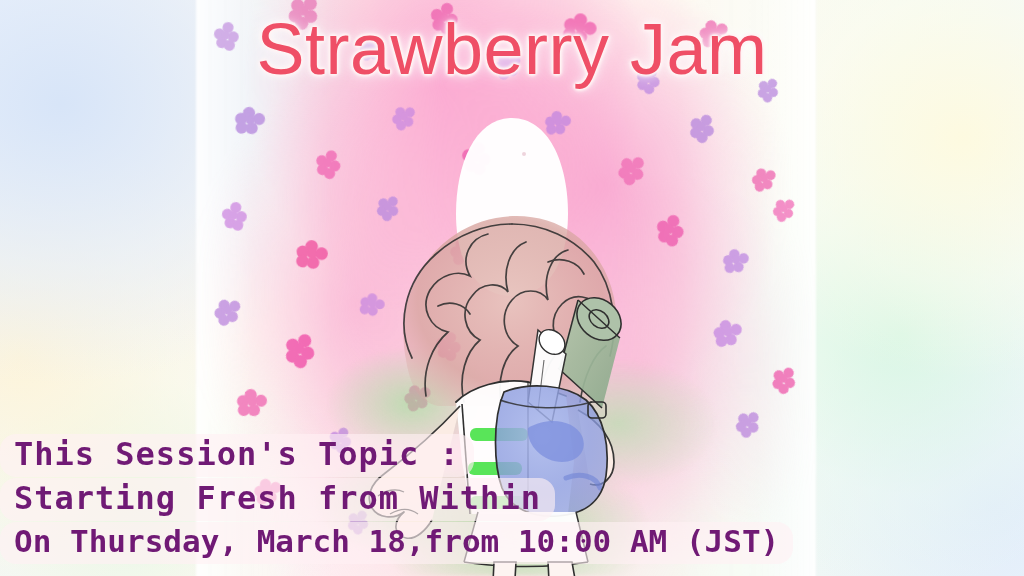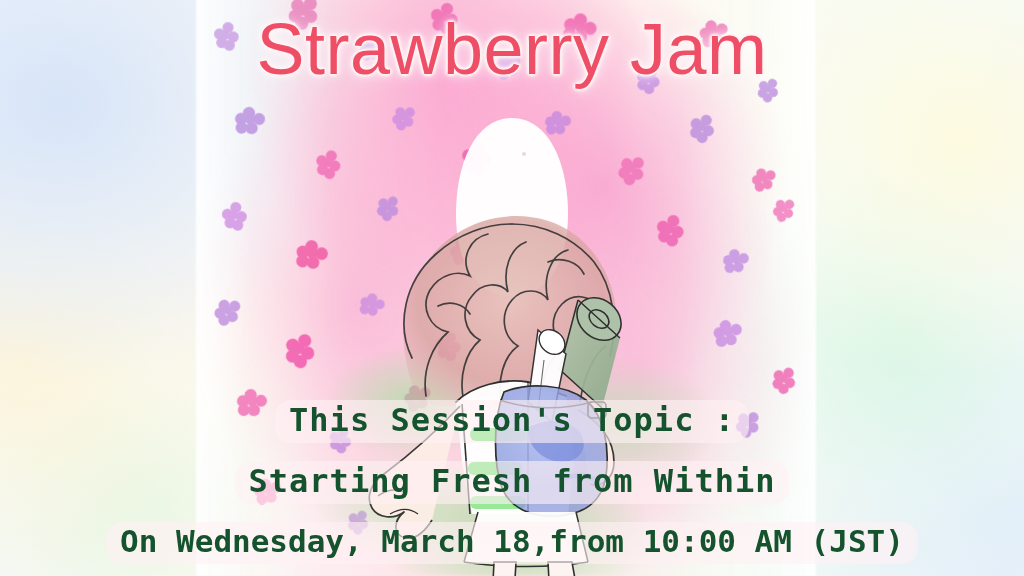--- a/index.html
+++ b/index.html
@@ -94,38 +94,38 @@
     text-shadow:
       0 0 1px #fff6f6, 1px 0 2px #fff3f4, -1px 0 2px #fff3f4,
       0 1px 2px #fff3f4, 0 -1px 2px #fff3f4,
       0 0 8px rgba(255,255,255,0.95);
     white-space:nowrap;
   }
 
   
   .info{
     position:absolute;left:0;right:0;bottom:12px;
-    text-align:center;
+    text-align:left;
     font-family:"DejaVu Sans Mono","Liberation Mono",monospace;
     font-weight:bold;
-    color:#14532d;
+    color:#701a75;
     line-height:1.22;
   }
   .info .line{
     display:inline-block;
     padding:1px 14px 3px;
     border-radius:16px;
     background:rgba(255,240,244,0.62);
     white-space:nowrap;
   }
   .info .l1{font-size:32px;letter-spacing:1px;}
   .info .l2{font-size:32px;letter-spacing:1px;}
   .info .l3{font-size:31px;letter-spacing:0px;}
   .info .row{display:block;}
-  .info .row + .row{margin-top:18px;text-decoration:underline;}
+  .info .row + .row{margin-top:1px;text-decoration:underline;}
 </style>
 </head>
 <body>
 
 <div class="poster">
 
   <div class="bg-base"></div>
   <div class="pink-column"></div>
   <div class="flowers" id="flower-layer">
       <span class="fl" style="left: 18px; top: 42px; color: rgb(199, 154, 226); transform: scale(1) rotate(12deg); width: 26px; height: 26px;">
@@ -528,17 +528,17 @@
   <div class="title">Strawberry Jam</div>
 
   <div class="info">
     <span class="row">
       <span class="line l1">This Session's Topic :</span>
     </span>
     <span class="row">
       <span class="line l2">Starting Fresh from Within</span>
     </span>
     <span class="row">
-      <span class="line l3">On Wednesday, March 18,from 10:00 AM (JST)</span>
+      <span class="line l3">On Thursday, March 18,from 10:00 AM (JST)</span>
     </span>
   </div>
 
 </div>
 
 </body></html>

